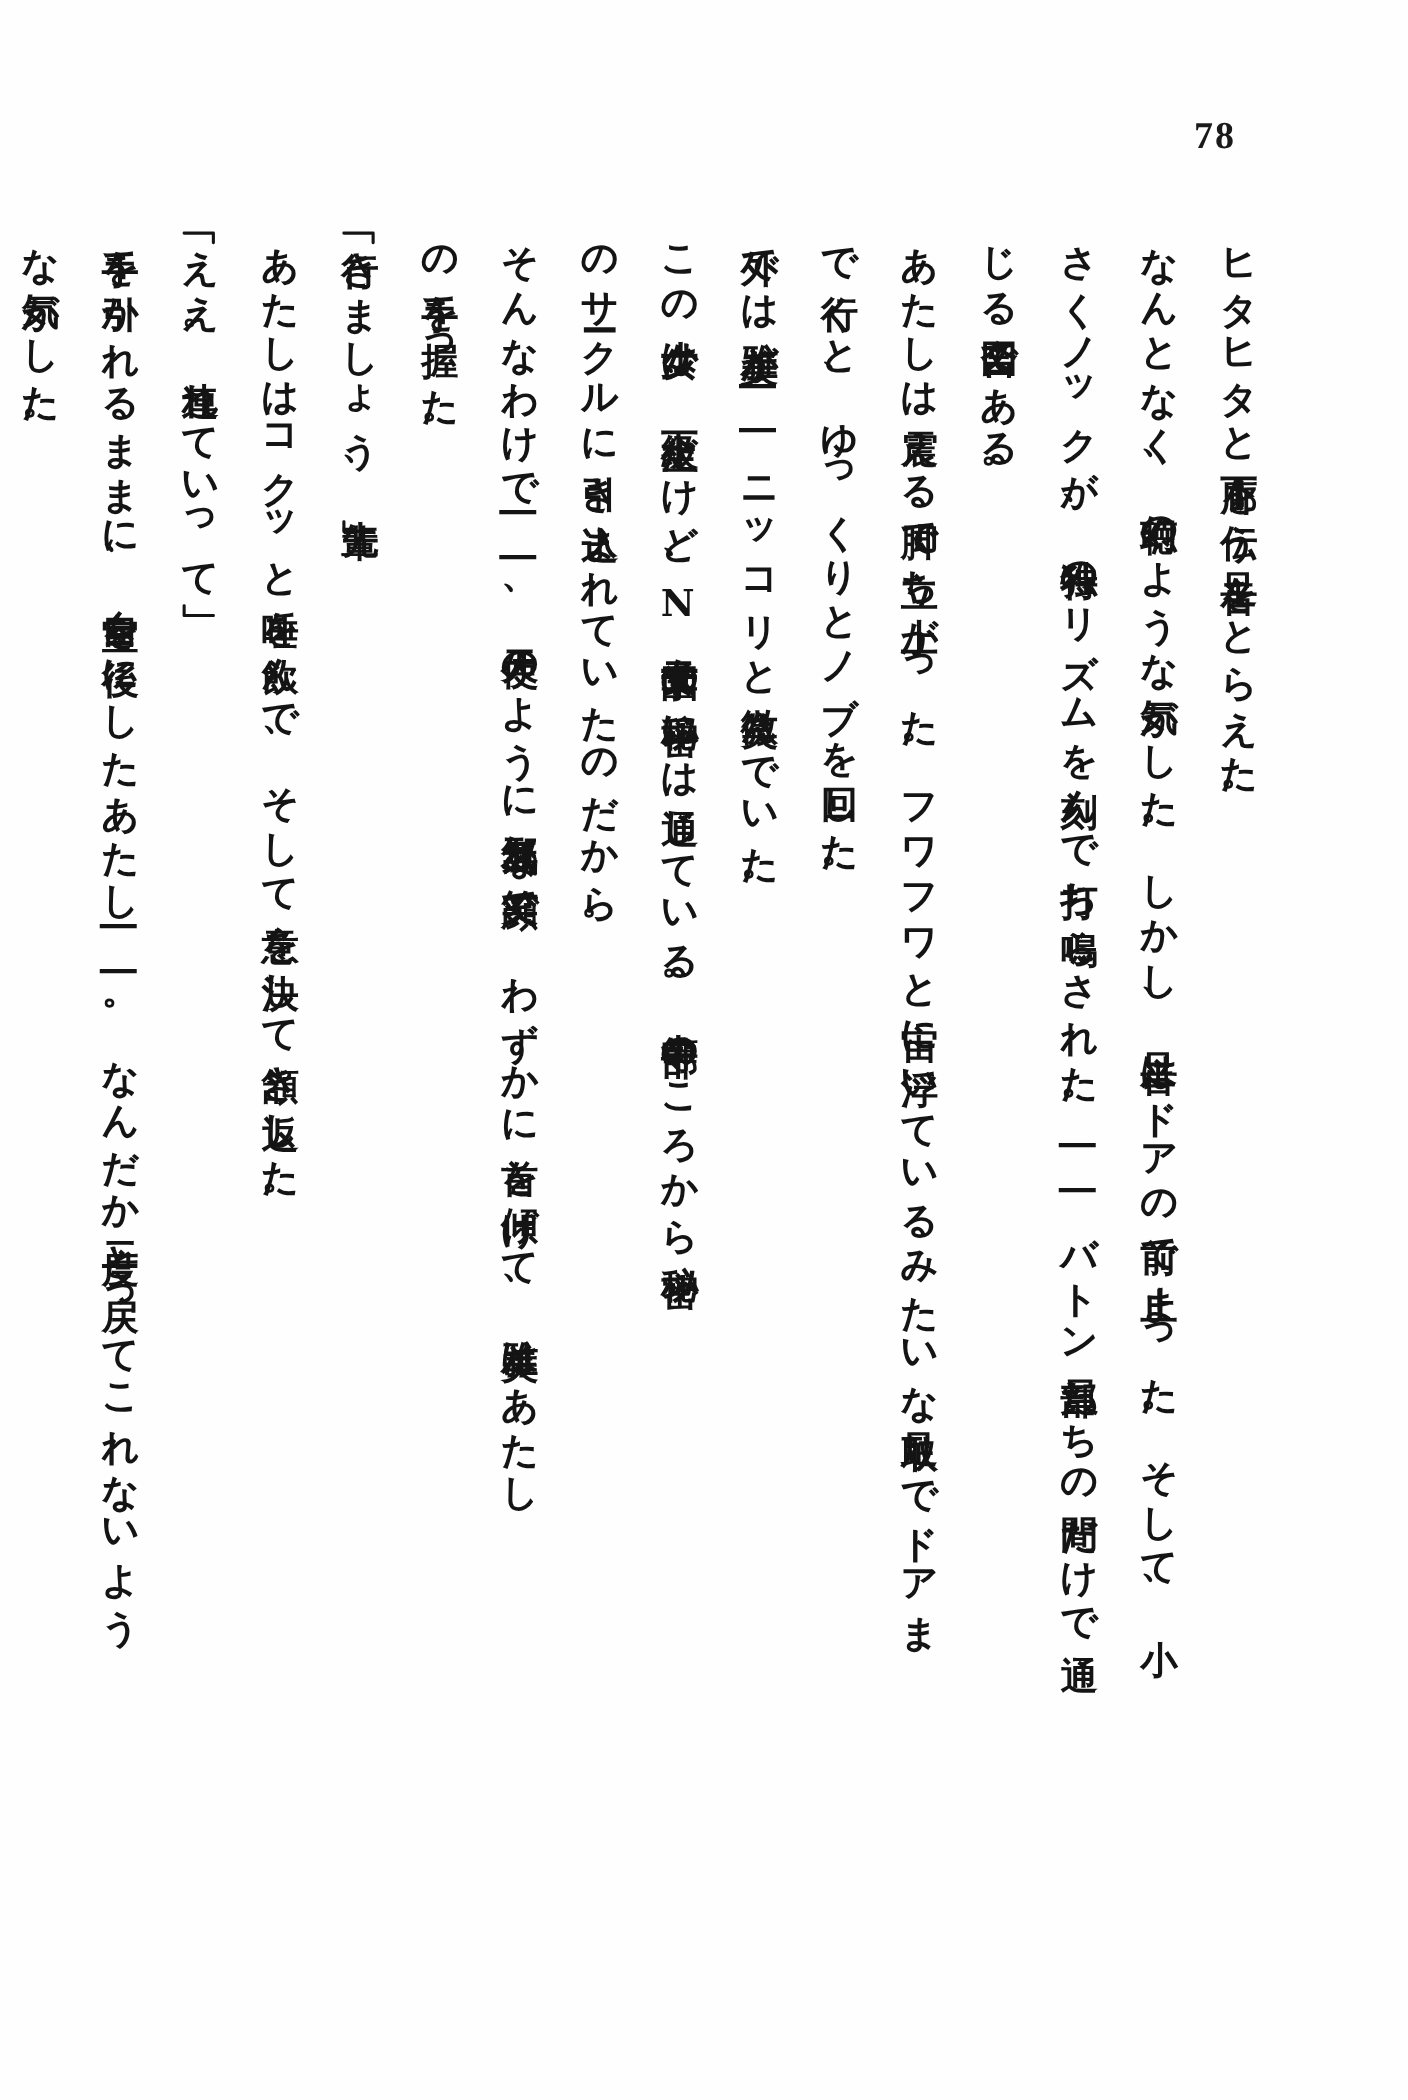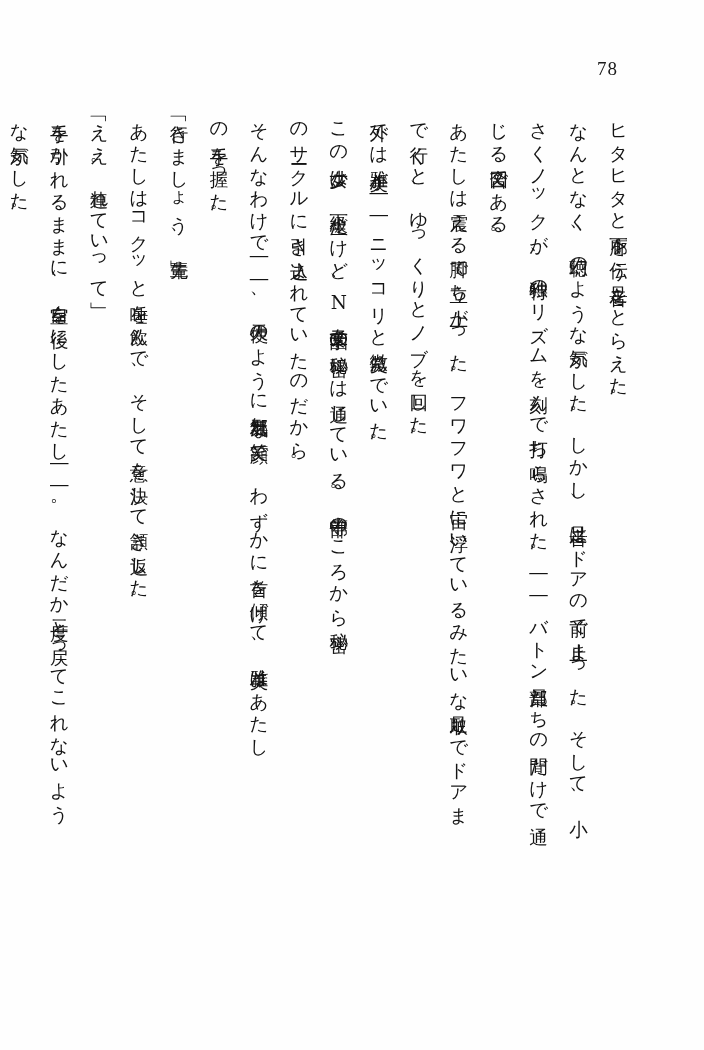--- a/index.html
+++ b/index.html
@@ -14,20 +14,21 @@
     font-family: "DejaVu Serif", "Liberation Serif", serif;
     color: #1a1a1a;
     position: relative;
   }
   .page {
     position: relative;
     width: 704px;
     height: 1050px;
     box-sizing: border-box;
     background: #fefefe;
+    font-weight: bold;
   }
   .page-number {
     position: absolute;
     top: 58px;
     right: 86px;
     font-size: 19px;
     letter-spacing: 1px;
     color: #1a1a1a;
     font-family: "Liberation Serif", "DejaVu Serif", serif;
   }

